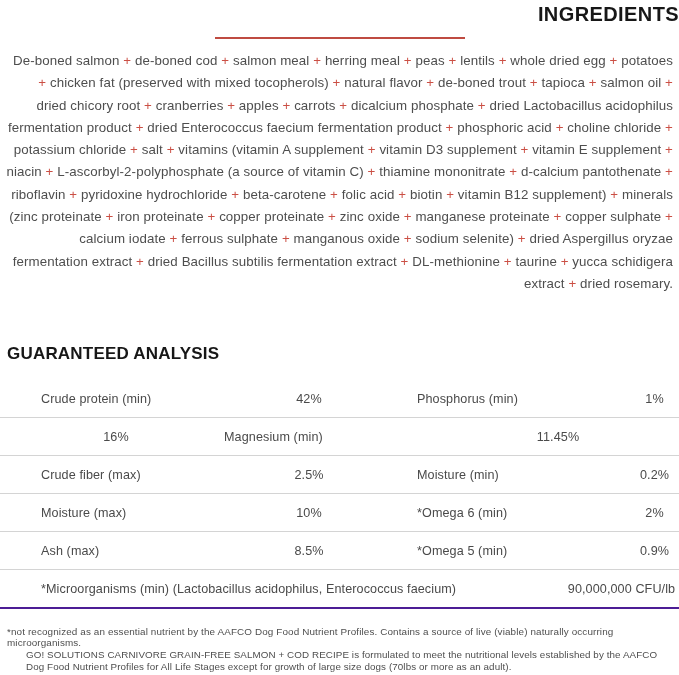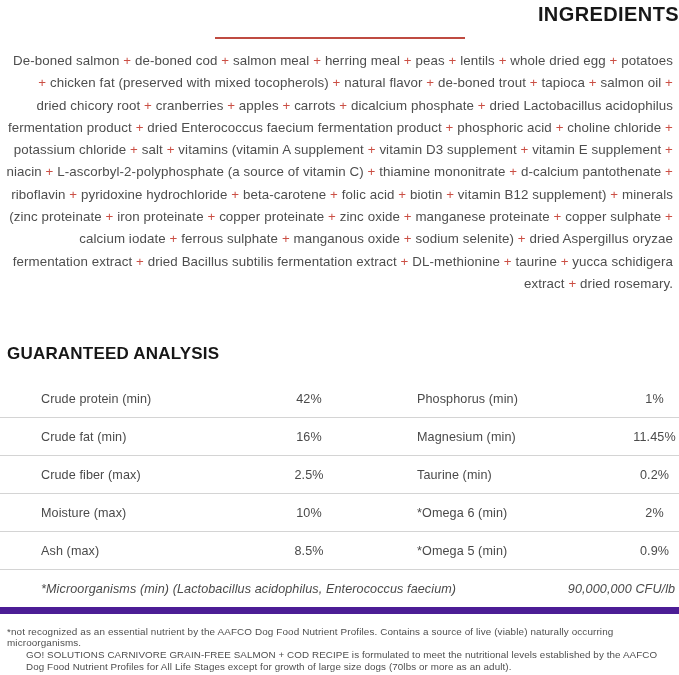--- a/index.html
+++ b/index.html
@@ -53,21 +53,21 @@
     font-size: 12.6px;
     letter-spacing: 0.1px;
   }
   .ga-row {
     display: flex;
     align-items: center;
     height: 37px;
     border-bottom: 1px solid #d4d4d4;
     padding-left: 8px;
   }
-  .ga-row.full { border-bottom: 7px solid #4c1d95; height: 37px; font-style: italic; }
+  .ga-row.full { border-bottom: 2px solid #4c1d95; height: 37px; }
   .cell { white-space: nowrap; margin-left: 33px; }
   .label-l { width: 160px; }
   .value-l { width: 150px; text-align: center; }
   .label-r { width: 180px; }
   .value-r { flex: 1; text-align: center; }
   .label-full { width: 490px; }
 
   
   .footnote {
     top: 626px; left: 7px; right: 5px;
@@ -96,29 +96,28 @@
 <div class="abs ga-title">GUARANTEED ANALYSIS</div>
 
 <div class="abs ga-table">
   <div class="ga-row">
     <div class="cell label-l">Crude protein (min)</div>
     <div class="cell value-l">42%</div>
     <div class="cell label-r">Phosphorus (min)</div>
     <div class="cell value-r">1%</div>
   </div>
   <div class="ga-row">
-    <div class="cell label-l">Crude fat (min)</div>
     <div class="cell value-l">16%</div>
     <div class="cell label-r">Magnesium (min)</div>
     <div class="cell value-r">11.45%</div>
   </div>
   <div class="ga-row">
     <div class="cell label-l">Crude fiber (max)</div>
     <div class="cell value-l">2.5%</div>
-    <div class="cell label-r">Taurine (min)</div>
+    <div class="cell label-r">Moisture (min)</div>
     <div class="cell value-r">0.2%</div>
   </div>
   <div class="ga-row">
     <div class="cell label-l">Moisture (max)</div>
     <div class="cell value-l">10%</div>
     <div class="cell label-r">*Omega 6 (min)</div>
     <div class="cell value-r">2%</div>
   </div>
   <div class="ga-row">
     <div class="cell label-l">Ash (max)</div>

